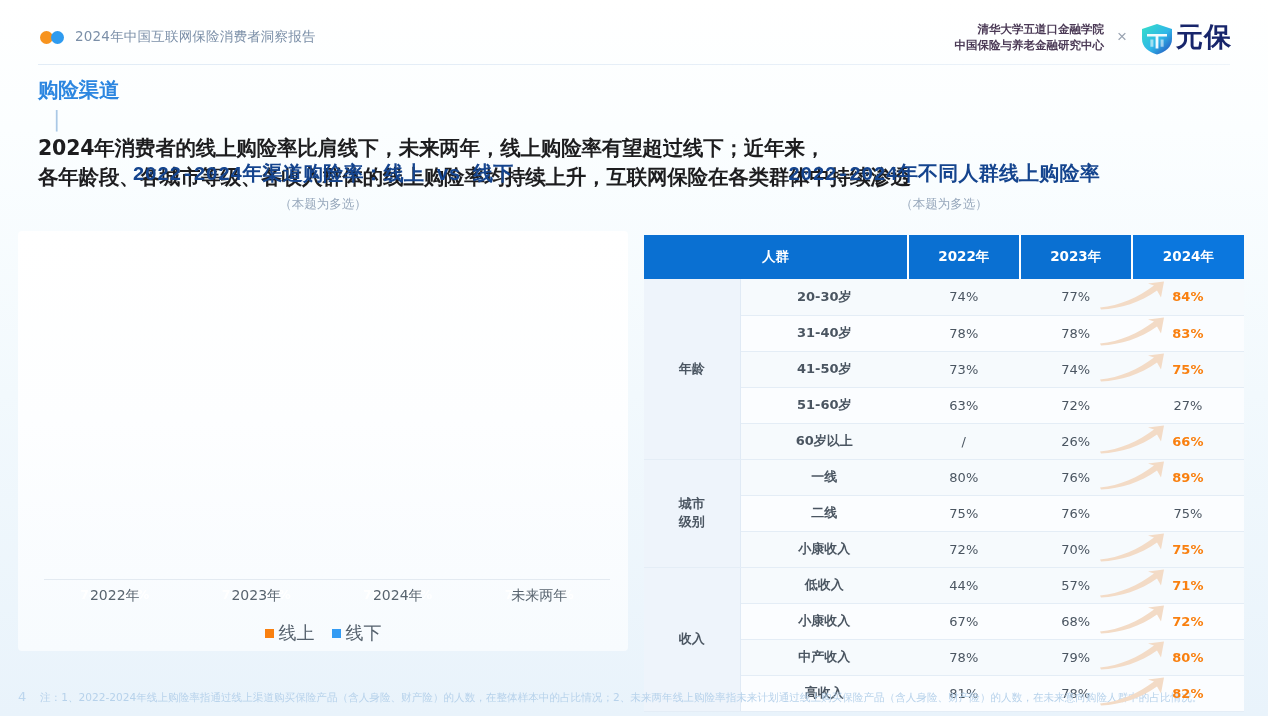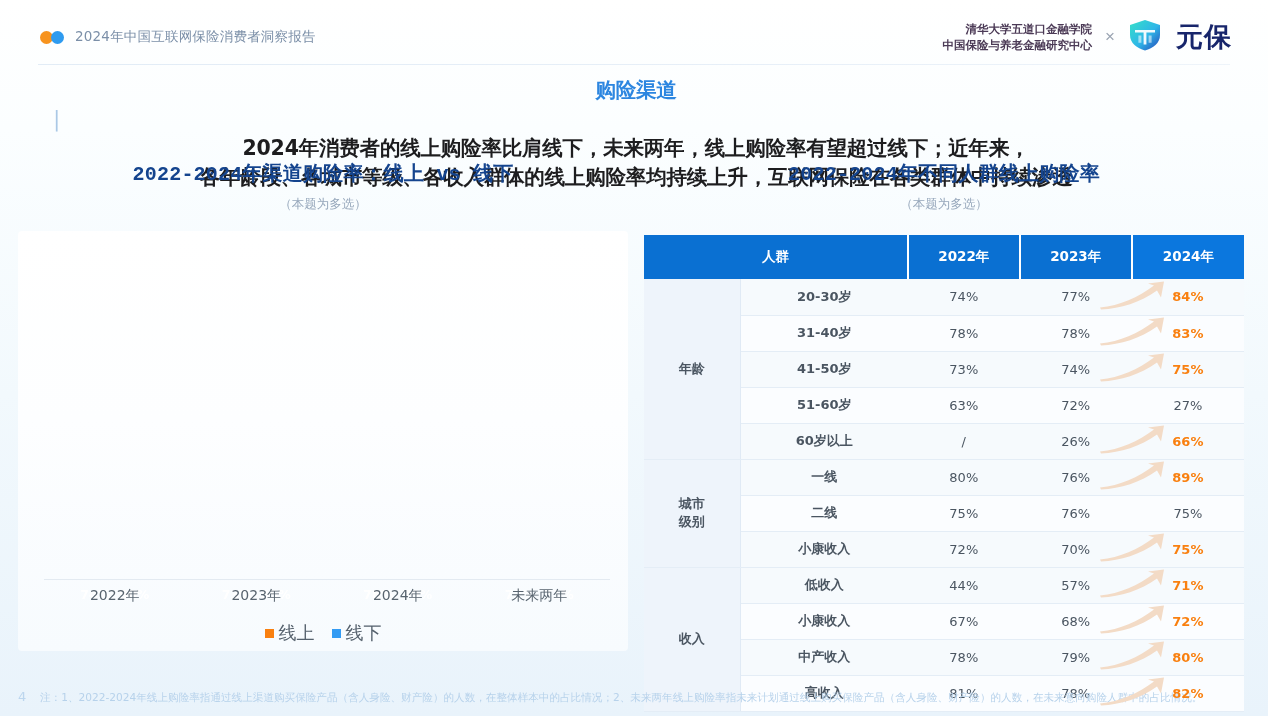--- a/index.html
+++ b/index.html
@@ -32,33 +32,32 @@
     font-family: "DejaVu Sans","Liberation Sans",sans-serif;
   }
   .hdr-right {
     position: absolute; right: 36px; top: 19px;
     display: flex; align-items: center; gap: 13px;
   }
   .univ { text-align: right; line-height: 1.42; }
   .univ div { font-size: 11.5px; color: #4b3a56; font-weight: 700;
     font-family: "DejaVu Sans","Liberation Sans",sans-serif; }
   .xmark { font-size: 17px; color: #9aa4b2; font-weight: 300; }
-  .brand { display: flex; align-items: flex-start; gap: 14px; }
+  .brand { display: flex; align-items: flex-end; gap: 2px; }
   .brand-txt { font-size: 27px; font-weight: 700; color: #17256b; letter-spacing: 1px;
     font-family: "DejaVu Sans","Liberation Sans",sans-serif; }
   .hdr-rule { position: absolute; left: 38px; top: 64px; width: 1192px; height: 1px;
     background: linear-gradient(90deg,#e2ecf6,#e7eff8 60%,#eef4fa); }
 
   
   .headline {
     position: absolute; left: 38px; top: 76px; width: 1196px;
     font-size: 20.5px; font-weight: 700; line-height: 1.42; color: #1d1d1f;
     font-family: "DejaVu Sans","Liberation Sans",sans-serif;
     letter-spacing: -0.2px;
-    text-align: center;
   }
   .headline .key { color: #2c86e0; }
   .headline .bar { color: #aac8e6; font-weight: 400; padding: 0 4px; }
 
   
   .col-left  { position: absolute; left: 18px;  top: 160px; width: 610px; }
   .col-right { position: absolute; left: 638px; top: 160px; width: 612px; }
 
   .panel-title {
     text-align: center; font-size: 20px; font-weight: 700; color: #14448e;

